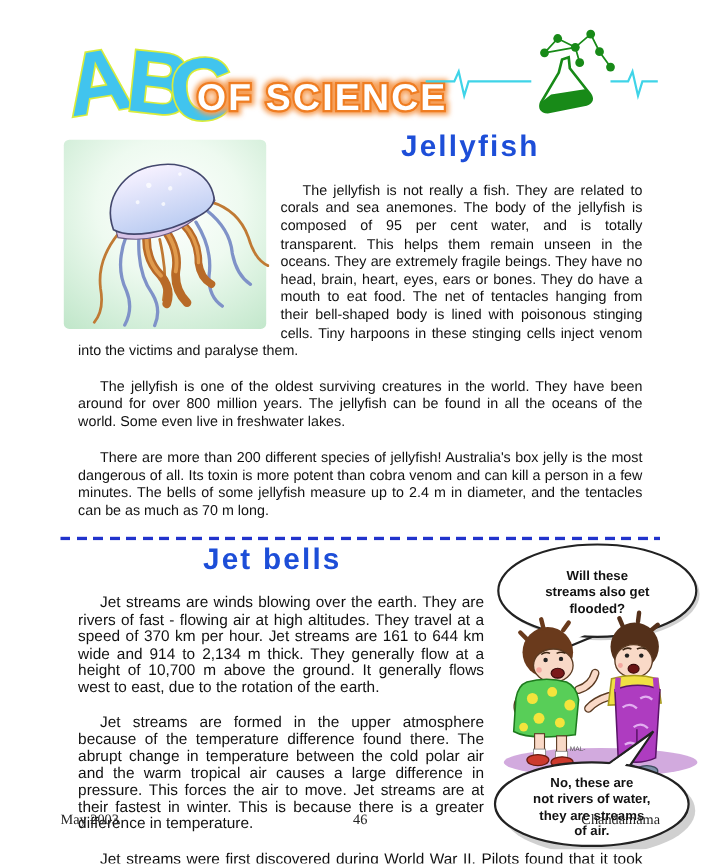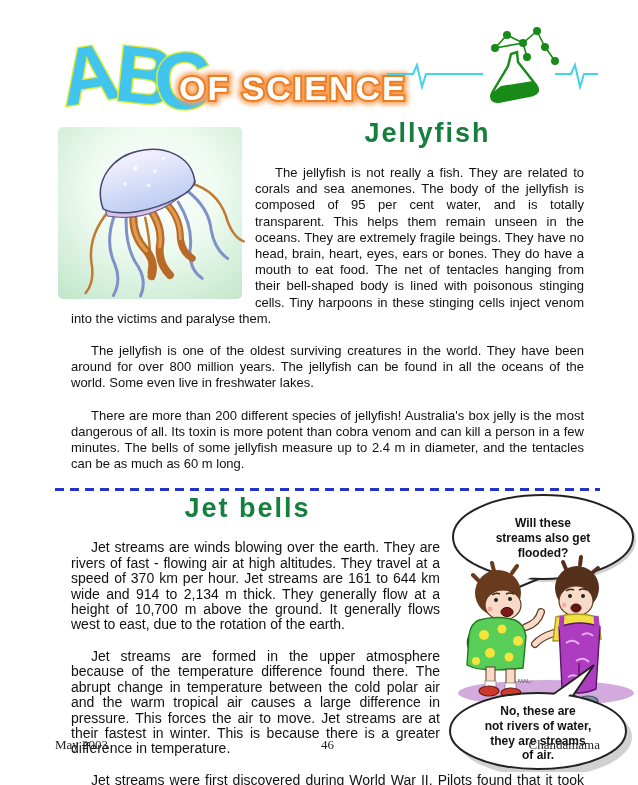--- a/index.html
+++ b/index.html
@@ -4,21 +4,21 @@
 <style>
   html,body{margin:0;padding:0;}
   body{
     width:638px;height:785px;background:#ffffff;position:relative;overflow:hidden;
     font-family:"Liberation Sans",sans-serif;color:#111;
   }
   .content{position:absolute;left:55px;top:0;width:545px;}
   .header-art{display:block;margin-top:26px;width:545px;height:90px;}
   .article{clear:none;}
   h1.sec-title{
-    margin:2px 0 2px 0;text-align:center;color:#15803d;
+    margin:2px 0 2px 0;text-align:center;color:#1d4ed8;
     font-size:27px;font-weight:bold;letter-spacing:2px;
     font-family:"Liberation Sans",sans-serif;
   }
   .jelly-fig{float:left;width:190px;height:178px;margin:6px 10px 2px 0;}
   p.body-text{
     margin:16px;text-align:justify;font-size:13px;line-height:16.2px;
     text-indent:20px;
   }
   .jet-section p.body-text{line-height:15.4px;font-size:14px;}
   .divider{
@@ -122,21 +122,21 @@
           <circle cx="122" cy="40" r="1.6"></circle>
             <circle cx="100" cy="62" r="1.8"></circle>
         </g>
       </g>
     </svg>
 
     <h1 class="sec-title">Jellyfish</h1>
 
     <p class="body-text">The jellyfish is not really a fish. They are related to corals and sea anemones. The body of the jellyfish is composed of 95 per cent water, and is totally transparent. This helps them remain unseen in the oceans. They are extremely fragile beings. They have no head, brain, heart, eyes, ears or bones. They do have a mouth to eat food. The net of tentacles hanging from their bell-shaped body is lined with poisonous stinging cells. Tiny harpoons in these stinging cells inject venom into the victims and paralyse them.</p>
     <p class="body-text">The jellyfish is one of the oldest surviving creatures in the world. They have been around for over 800 million years. The jellyfish can be found in all the oceans of the world. Some even live in freshwater lakes.</p>
-    <p class="body-text">There are more than 200 different species of jellyfish! Australia's box jelly is the most dangerous of all. Its toxin is more potent than cobra venom and can kill a person in a few minutes. The bells of some jellyfish measure up to 2.4 m in diameter, and the tentacles can be as much as 60 m long.</p>
+    <p class="body-text">There are more than 200 different species of jellyfish! Australia's box jelly is the most dangerous of all. Its toxin is more potent than cobra venom and can kill a person in a few minutes. The bells of some jellyfish measure up to 2.4 m in diameter, and the tentacles can be as much as 70 m long.</p>
   </div>
 
   <div class="divider"></div>
 
   <div class="article jet-section">
 
     <svg class="jet-cartoon" viewBox="0 0 192 279">
 
       <g>
         <ellipse cx="100" cy="47" rx="90" ry="42" fill="#aaaaaa" opacity="0.55"></ellipse>

